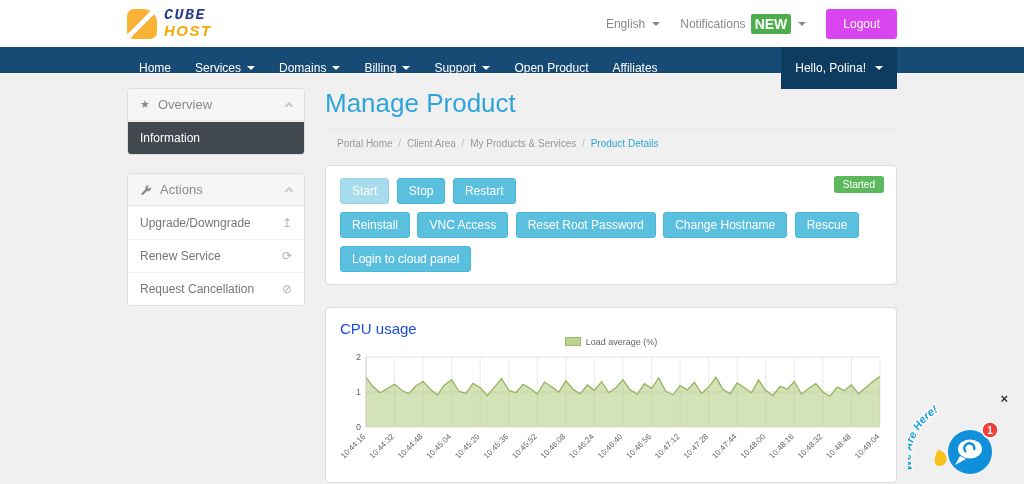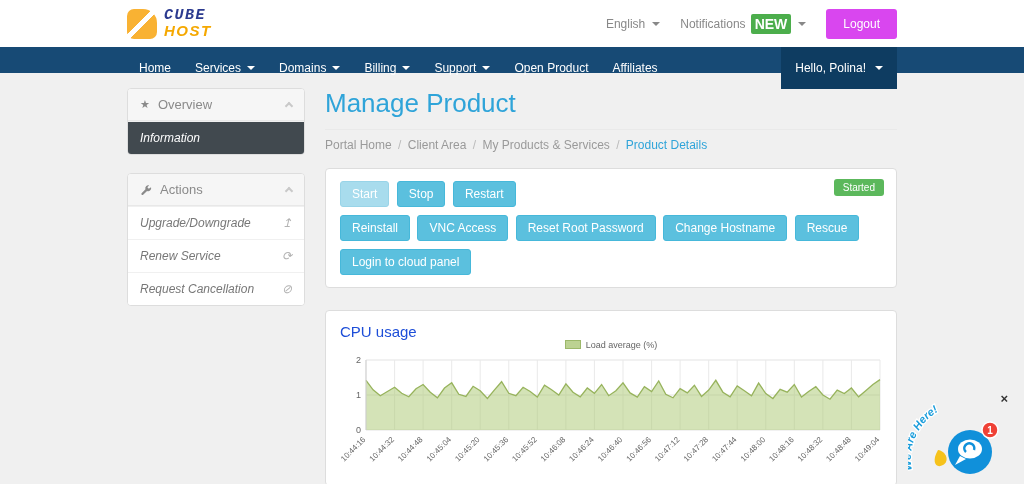--- a/index.html
+++ b/index.html
@@ -29,28 +29,28 @@
   .nav-item { display:flex; align-items:center; padding:0 12px; cursor:pointer; gap:4px; }
   .nav-user { margin-left:auto; background:#0e3c61; display:flex; align-items:center; gap:7px; padding:0 14px; cursor:pointer; }
 
   
   .content-wrap { width:770px; margin:0 auto; padding-top:15px; display:flex; gap:20px; }
   .sidebar { flex:0 0 178px; width:178px; }
   .panel { background:#fff; border:1px solid #ddd; border-radius:4px; margin-bottom:18px; overflow:hidden; }
   .panel-heading { background:#f6f6f6; color:#8a8a8a; font-size:13px; padding:8px 12px; display:flex; align-items:center; gap:8px; border-bottom:1px solid #e8e8e8; }
   .chevron-up { margin-left:auto; width:6px; height:6px; border-top:2px solid #c9c9c9; border-right:2px solid #c9c9c9; transform:rotate(-45deg); margin-top:3px; cursor:pointer; }
   .head-icon { color:#8a8a8a; font-size:11px; display:inline-flex; }
-  .sidebar-item { font-size:12px; padding:9px 12px; color:#777; display:flex; justify-content:space-between; align-items:center; border-top:1px solid #f0f0f0; cursor:pointer; background:#fff;font-style:italic; }
+  .sidebar-item { font-size:12px; padding:9px 12px; color:#777; display:flex; justify-content:space-between; align-items:center; border-top:1px solid #f0f0f0; cursor:pointer; background:#fff; }
   .sidebar-item:first-of-type { border-top:none; }
   .sidebar-item.active { background:#41494f; color:#fff; }
   .action-icon { color:#b3b3b3; font-size:12px; }
 
   .main { flex:1; min-width:0; }
   .page-title { font-size:26px; font-weight:300; color:#2fa4d9; padding-bottom:10px; border-bottom:1px solid #e9e9e9; }
-  .breadcrumb { font-size:12px; color:#9a9a9a; margin:8px 0 16px; }
+  .breadcrumb { font-size:10px; color:#9a9a9a; margin:8px 12px 16px; }
   .crumb { cursor:pointer; }
   .crumb:not(:last-child)::after { content:" / "; color:#bbb; margin:0 3px; }
   .crumb:last-child { color:#2fa4d9; }
 
   .panel-box { background:#fff; border:1px solid #ddd; border-radius:4px; position:relative; margin-bottom:22px; }
   .controls-panel { padding:12px 14px 4px; }
   .badge-status { position:absolute; top:10px; right:12px; background:#5cb85c; color:#fff; font-size:10px; padding:3px 9px; border-radius:3px;text-align:center; }
   .btn { background:#5bc0de; border:1px solid #46b8da; color:#fff; font-size:12px; padding:5px 11px; border-radius:3px; margin:0 3px 8px 0; cursor:pointer; font-family:inherit; }
   .btn-light { background:#a8dced; border-color:#98d4e8; }
 

